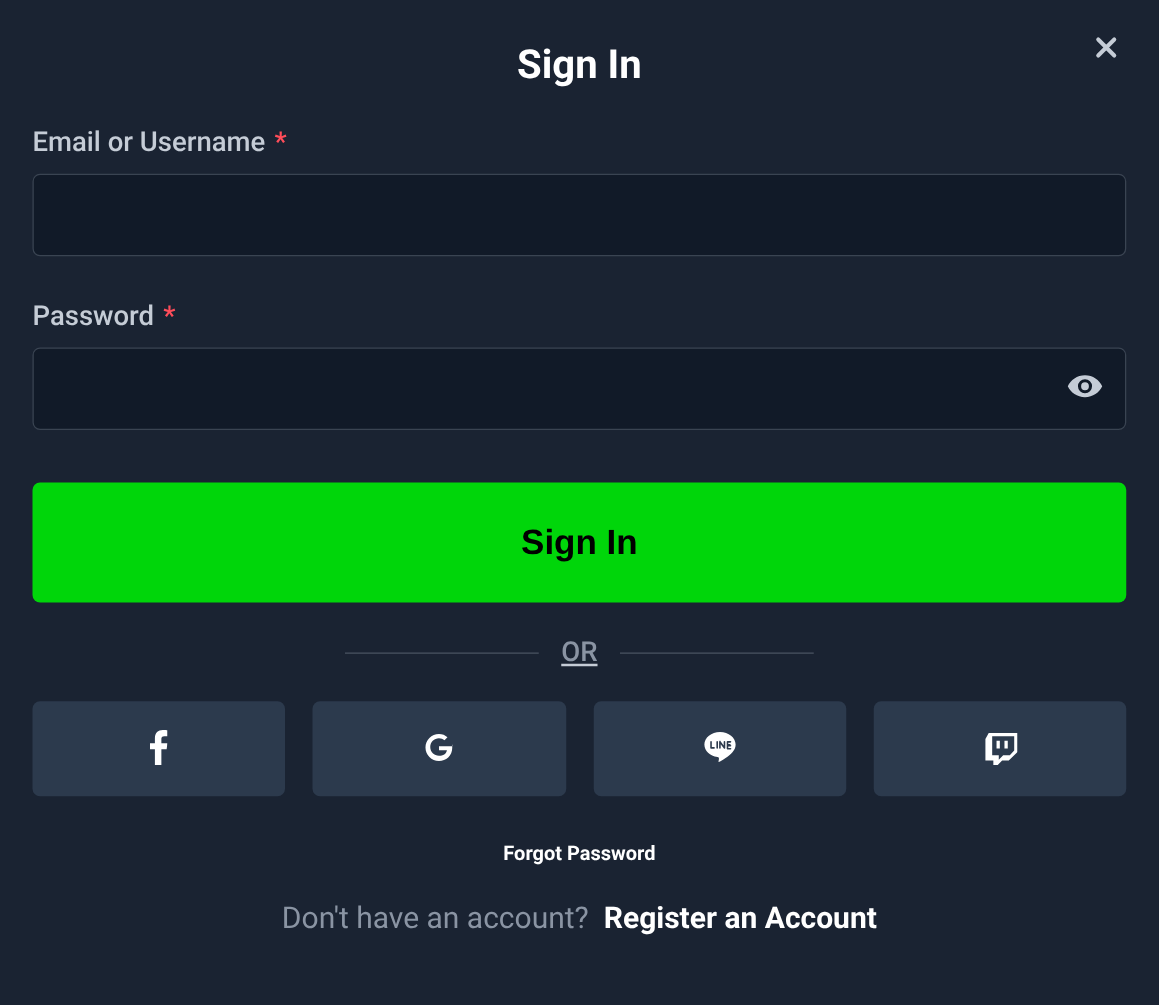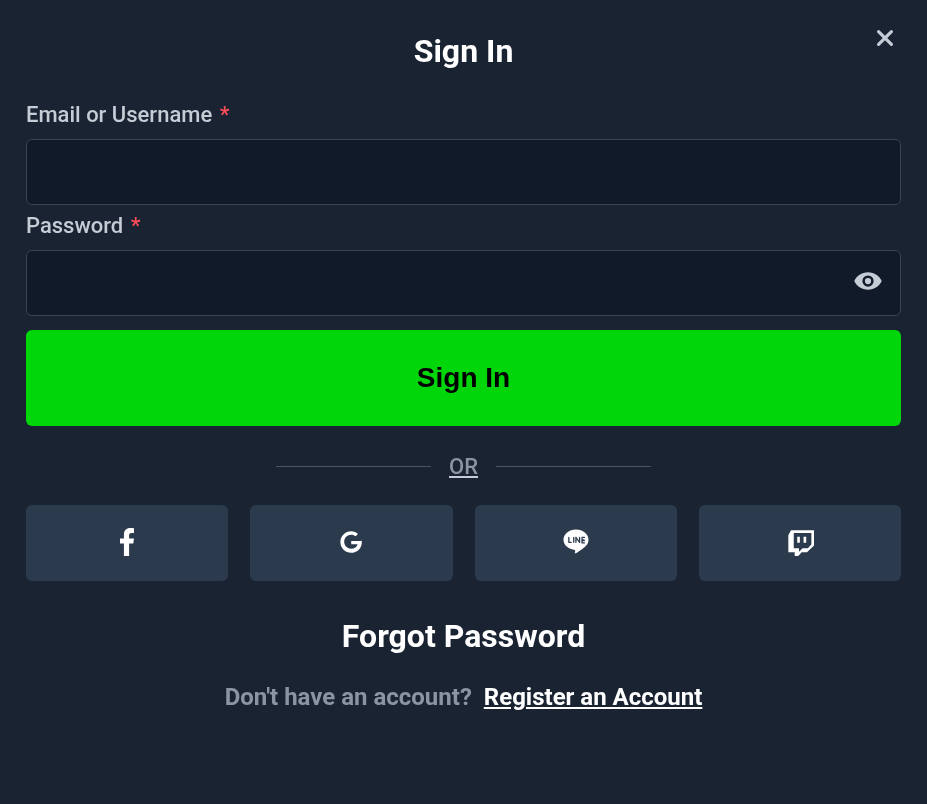--- a/index.html
+++ b/index.html
@@ -30,21 +30,21 @@
       justify-content: center;
     }
     .title {
       color: #ffffff;
       font-size: 32px;
       font-weight: 700;
       text-align: center;
       margin-bottom: 32px;
     }
     .field-group {
-      margin-bottom: 8px;
+      margin-bottom: 36px;
     }
     .field-label {
       color: #c5ccd6;
       font-size: 22px;
       font-weight: 500;
       margin-bottom: 12px;
       display: block;
     }
     .required {
       color: #ff4d5a;
@@ -123,39 +123,38 @@
       cursor: pointer;
       display: flex;
       align-items: center;
       justify-content: center;
       color: #ffffff;
     }
     .forgot-link {
       display: block;
       text-align: center;
       color: #ffffff;
-      font-size: 32px;
+      font-size: 16px;
       font-weight: 700;
       margin-bottom: 28px;
       cursor: pointer;
     }
     .register-row {
       text-align: center;
       font-size: 24px;
     }
     .register-prompt {
       color: #8a94a3;
+      font-weight: 400;
+    }
+    .register-link {
+      color: #ffffff;
       font-weight: 700;
-    }
-    .register-link {
-      color: #ffffff;
-      font-weight: 700;
       cursor: pointer;
       margin-left: 6px;
-      text-decoration: underline;
     }
   </style>
 </head>
 <body>
 
 <div class="modal">
   <div class="close-btn">
     <span>
       <svg width="22" height="22" viewBox="0 0 24 24" fill="none" stroke="currentColor" stroke-width="3.5" stroke-linecap="round">
         <line x1="5" y1="5" x2="19" y2="19"></line>

